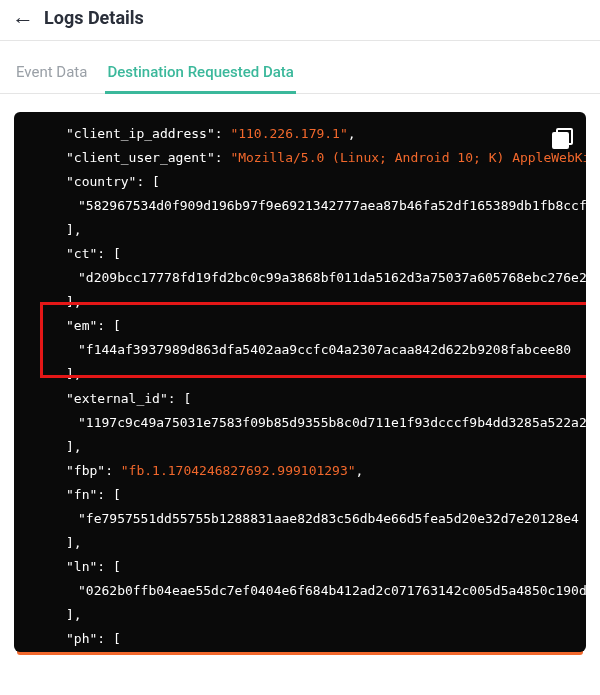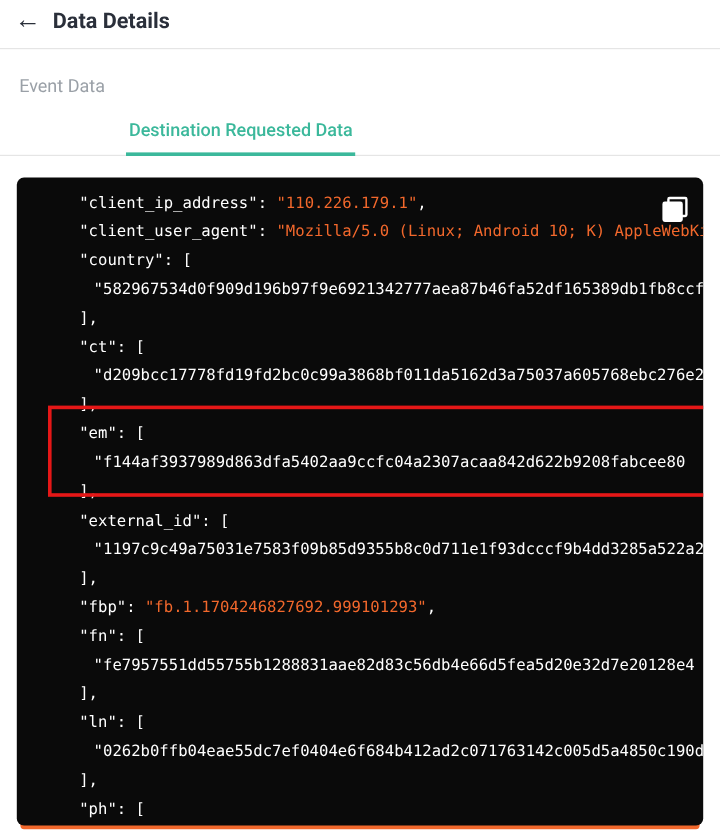--- a/index.html
+++ b/index.html
@@ -38,21 +38,20 @@
     .tab {
       font-size: 15px;
       color: #9aa0a7;
       padding-bottom: 12px;
       cursor: pointer;
       position: relative;
     }
     .tab.active {
       color: #3bb89b;
       font-weight: 500;
-      margin-top: 36px;
     }
     .tab.active::after {
       content: "";
       position: absolute;
       left: -2px; right: -2px; bottom: -1px;
       height: 3px;
       background: #3bb89b;
     }
     .code-wrap {
       padding: 18px 14px;
@@ -107,21 +106,21 @@
       border-radius: 2px;
     }
     .copy-icon::before { top: 0; left: 4px; }
     .copy-icon::after  { top: 4px; left: 0; background: #fff; }
   </style>
 </head>
 <body>
 
 <div class="header">
   <span class="back-arrow">←</span>
-  <span class="title">Data Details</span>
+  <span class="title">Logs Details</span>
 </div>
 
 <div class="tabs">
   <div class="tab">Event Data</div>
   <div class="tab active">Destination Requested Data</div>
 </div>
 
 <div class="code-wrap">
   <div class="code-panel">
     <div class="copy-icon"></div>

